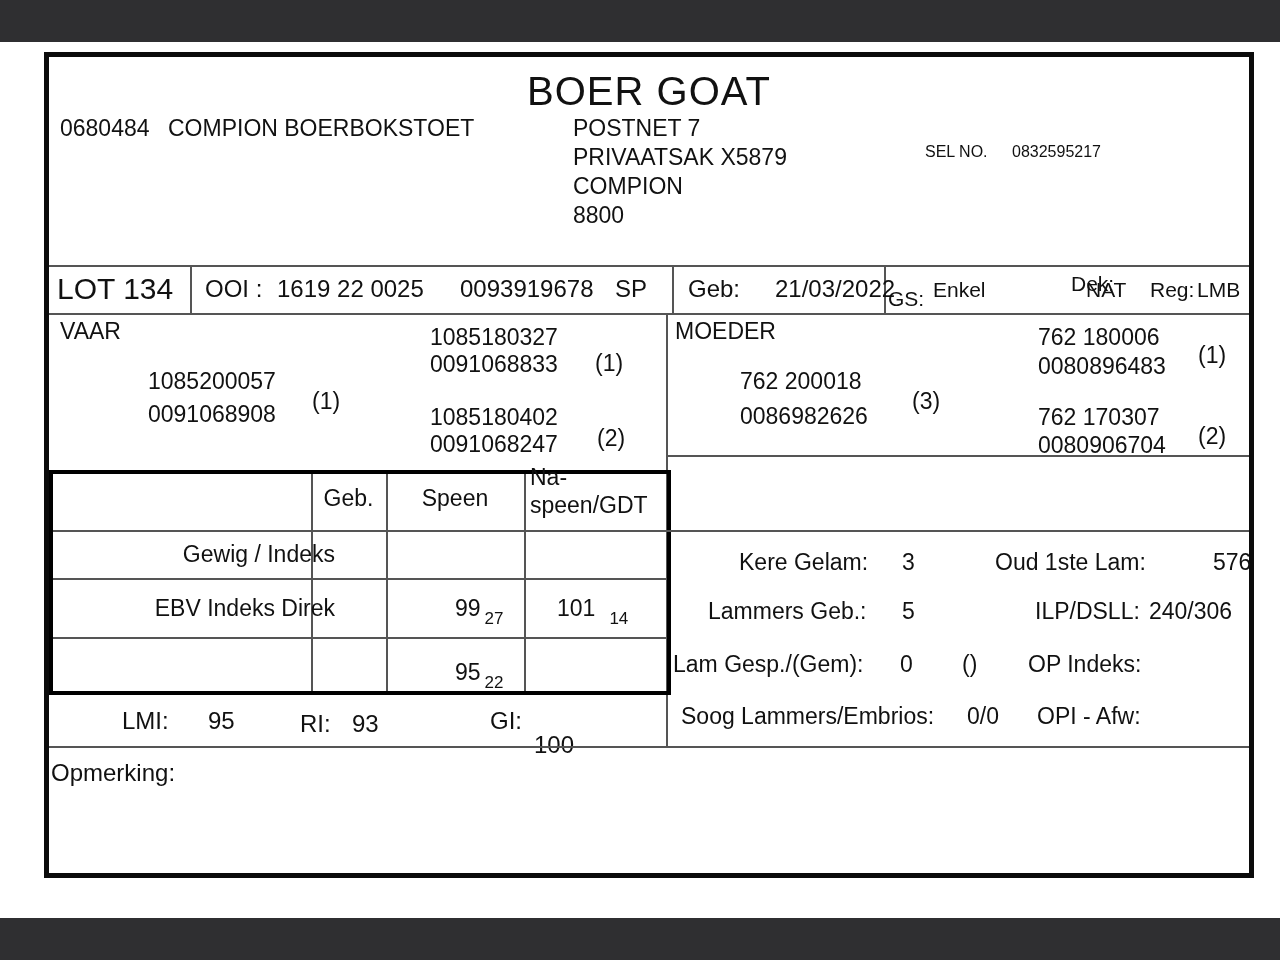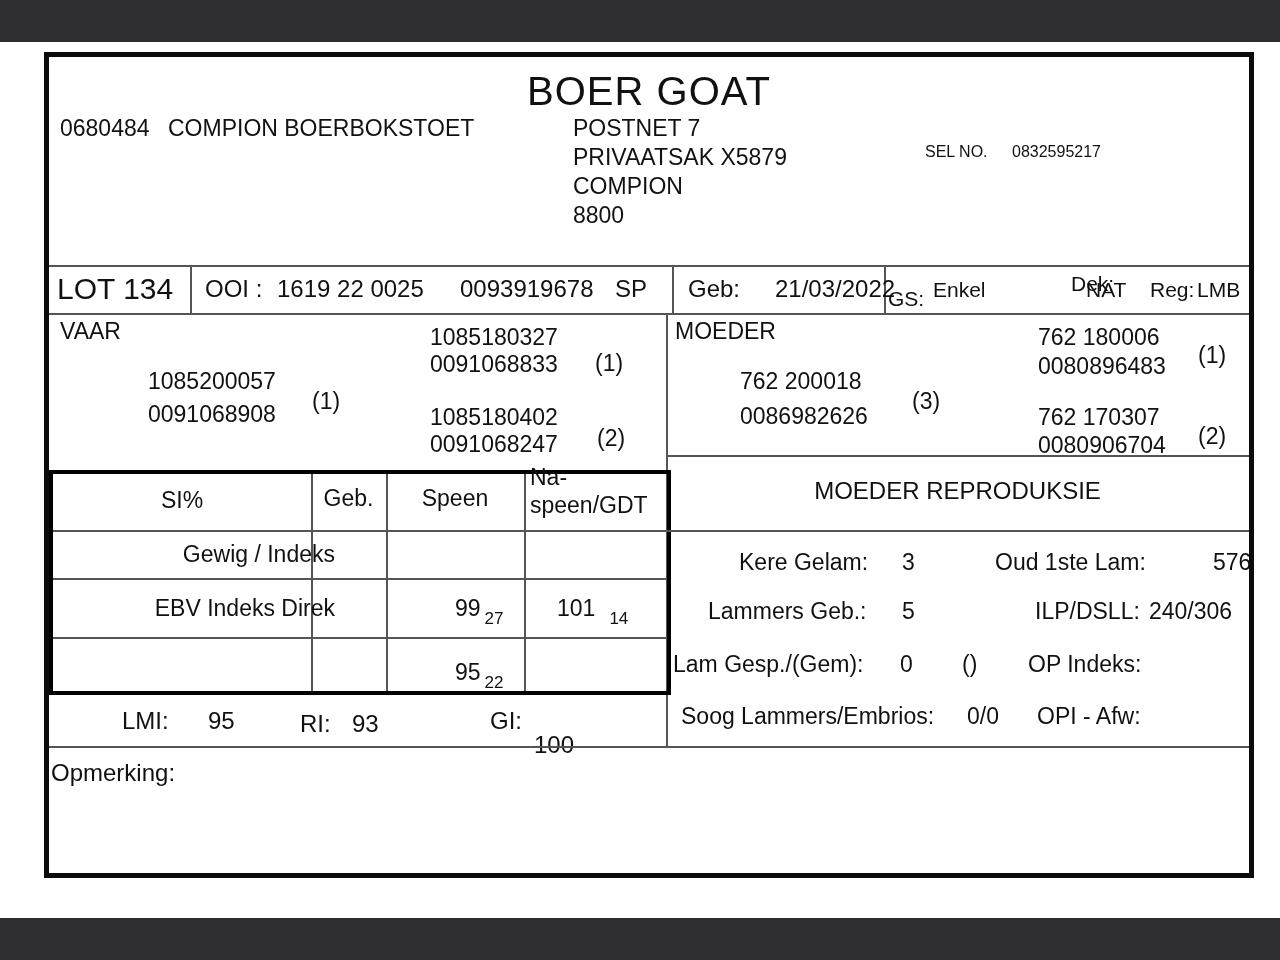--- a/index.html
+++ b/index.html
@@ -87,33 +87,31 @@
   <div class="t f23" style="left:1149px;top:366px;">(2)</div>
 
   <div class="tablebox"></div>
   <div class="vl" style="left:262px;top:417px;height:217px;"></div>
   <div class="vl" style="left:337px;top:417px;height:217px;"></div>
   <div class="vl" style="left:475px;top:417px;height:217px;"></div>
   <div class="hl" style="left:4px;top:473px;width:614px;"></div>
   <div class="hl" style="left:4px;top:521px;width:614px;"></div>
   <div class="hl" style="left:4px;top:580px;width:614px;"></div>
 
-  <div class="t f23 center" style="left:4px;top:430px;width:258px;">SI%</div>
   <div class="t f23 center" style="left:262px;top:428px;width:75px;">Geb.</div>
   <div class="t f23 center" style="left:337px;top:428px;width:138px;">Speen</div>
   <div class="t f23 wrapcell" style="left:481px;top:406px;width:136px;">Na-speen/GDT</div>
 
   <div class="t f23 right" style="left:4px;top:484px;width:254px;padding-right:6px;">Gewig / Indeks</div>
   <div class="t f23 right" style="left:4px;top:538px;width:254px;padding-right:6px;">EBV Indeks Direk</div>
 
   <div class="t f23" style="left:406px;top:538px;"><span>99</span><span class="sub">27</span></div>
   <div class="t f23" style="left:508px;top:538px;"><span>101</span><span class="sub" style="margin-left:14px;">14</span></div>
   <div class="t f23" style="left:406px;top:602px;"><span>95</span><span class="sub">22</span></div>
 
-  <div class="t f24 center" style="left:617px;top:420px;width:583px;">MOEDER REPRODUKSIE</div>
   <div class="hl" style="left:617px;top:473px;width:583px;"></div>
 
   <div class="t f23" style="left:690px;top:492px;">Kere Gelam:</div>
   <div class="t f23" style="left:853px;top:492px;">3</div>
   <div class="t f23" style="left:946px;top:492px;">Oud 1ste Lam:</div>
   <div class="t f23" style="left:1164px;top:492px;">576</div>
 
   <div class="t f23" style="left:659px;top:541px;">Lammers Geb.:</div>
   <div class="t f23" style="left:853px;top:541px;">5</div>
   <div class="t f23" style="left:986px;top:541px;">ILP/DSLL:</div>

